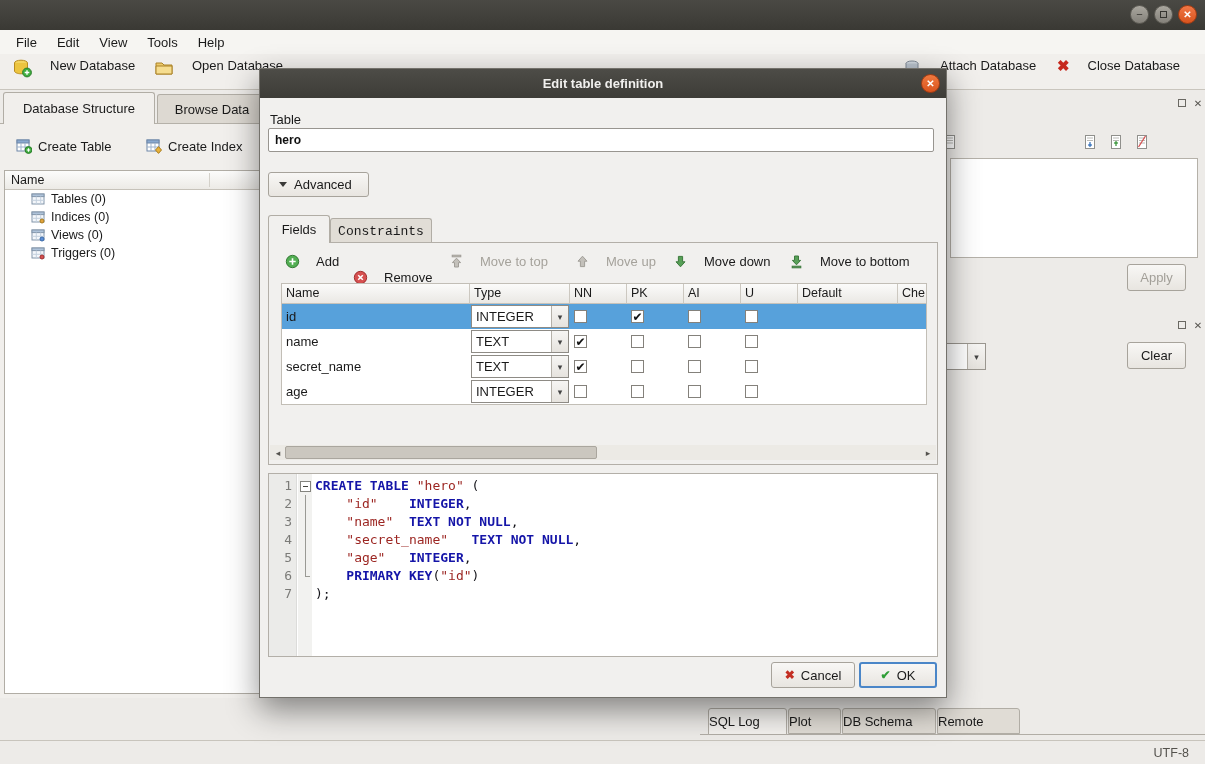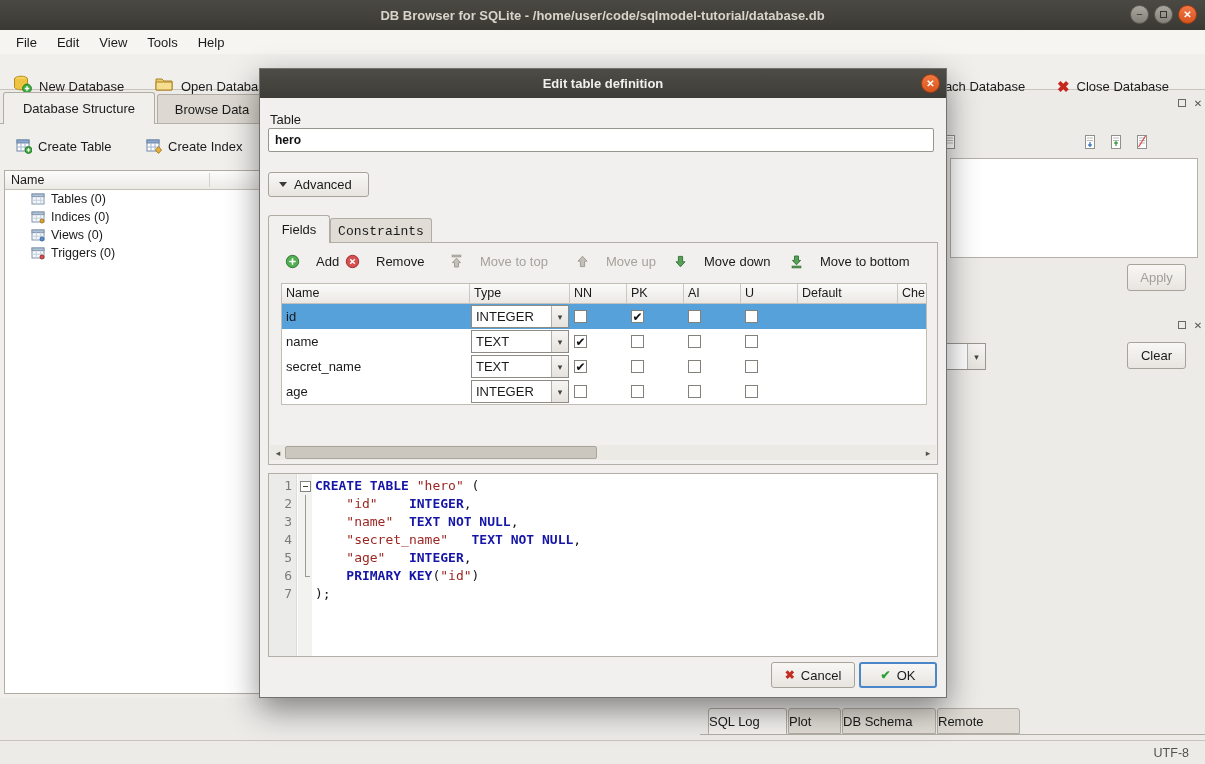--- a/index.html
+++ b/index.html
@@ -14,21 +14,21 @@
   .winbtns { position:absolute; right:8px; top:5px; display:flex; gap:5px; }
   .wbtn { width:19px; height:19px; border-radius:50%; display:flex; align-items:center; justify-content:center; font-size:11px; line-height:1; }
   .wbtn.gray { background:linear-gradient(#a9a69e,#84817a); border:1px solid #5f5d56; color:#35342f; }
   .wbtn .sq { width:7px; height:7px; border:1px solid #35342f; display:block; }
   .wbtn.orange { background:linear-gradient(#f07746,#d9541e); border:1px solid #a63c12; color:#fff; font-weight:bold; font-size:10px; }
 
   
   .menubar { position:absolute; left:0; top:30px; width:100%; height:24px; background:#f6f5f2; display:flex; align-items:center; padding-left:6px; }
   .menuitem { padding:3px 10px; }
   .toolbar { position:absolute; left:0; top:54px; width:100%; height:36px; background:#f1efec; border-bottom:1px solid #c9c5bd; }
-  .toolbtn { position:absolute; top:12px; height:28px; display:flex; align-items:flex-end; gap:7px; padding:0 4px; }
+  .toolbtn { position:absolute; top:4px; height:28px; display:flex; align-items:flex-start; gap:18px; padding:0 4px; }
   .redx { color:#c6271c; font-weight:bold; font-size:15px; line-height:1; }
 
   
   .maintab { position:absolute; height:29px; top:94px; display:flex; align-items:center; justify-content:center;
     background:#ddd9d2; border:1px solid #b1ada5; border-bottom:none; border-radius:3px 3px 0 0; }
   .maintab.active { top:92px; height:32px; background:#f1efec; z-index:2; }
 
   
   .structpanel { position:absolute; left:0; top:123px; width:703px; height:575px; background:#f1efec; border-top:1px solid #b5b1a9; }
   .flatbtn { position:absolute; display:flex; align-items:center; gap:6px; height:26px; padding:0 6px; }
@@ -123,21 +123,20 @@
   .okbtn { position:absolute; left:599px; top:593px; width:78px; height:26px; border:2px solid #4a86c8; }
   .gcheck { color:#2f9e36; font-weight:bold; font-size:12px; line-height:1; }
   .rcross { color:#c32e22; font-weight:bold; font-size:12px; line-height:1; }
 </style>
 </head>
 <body>
 
 <div class="screen">
 
   <div class="titlebar">
-    <span class="title">DB Browser for SQLite - /home/user/code/sqlmodel-tutorial/database.db</span>
     <div class="winbtns">
       <div class="wbtn gray">
           <span>−</span>
         </div>
       <div class="wbtn gray">
           <span class="sq"></span>
         </div>
       <div class="wbtn orange">
           <span>✕</span>
         </div>
@@ -346,21 +345,21 @@
     </div>
 
     <div class="fieldspane">
       <div class="fbtn" style="left:16px;">
         <svg width="15" height="15" viewBox="0 0 15 15">
           <circle cx="7.5" cy="7.5" r="6.2" fill="#52ae52" stroke="#357b35"></circle>
           <path d="M7.5 4.3v6.4M4.3 7.5h6.4" stroke="#fff" stroke-width="1.6"></path>
         </svg>
         <span>Add</span>
       </div>
-      <div class="fbtn" style="left:76px;">
+      <div class="fbtn" style="left:84px;margin-top:16px;">
         <svg width="15" height="15" viewBox="0 0 15 15">
           <circle cx="7.5" cy="7.5" r="6.2" fill="#d65050" stroke="#a13030"></circle>
           <path d="M5.2 5.2l4.6 4.6M9.8 5.2l-4.6 4.6" stroke="#fff" stroke-width="1.5"></path>
         </svg>
         <span>Remove</span>
       </div>
       <div class="fbtn disabled" style="left:180px;">
         <svg width="15" height="15" viewBox="0 0 15 15">
           <rect x="3.2" y="1.2" width="8.6" height="1.6" fill="#c3c0ba" stroke="#a19e98"></rect>
           <path d="M7.5 4.2L11.6 8.6H9.5v4.4h-4V8.6H3.4z" fill="#c3c0ba" stroke="#a19e98"></path>

